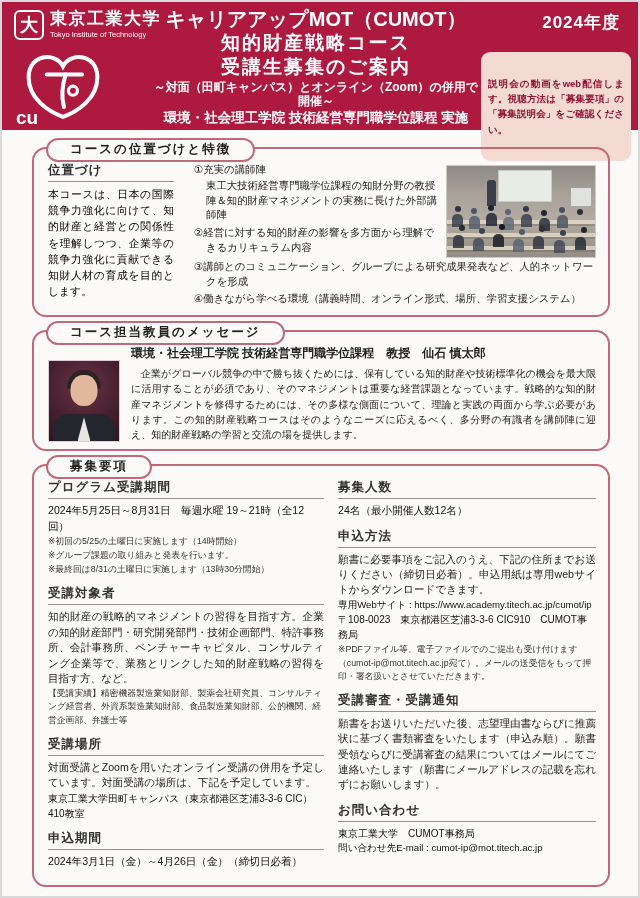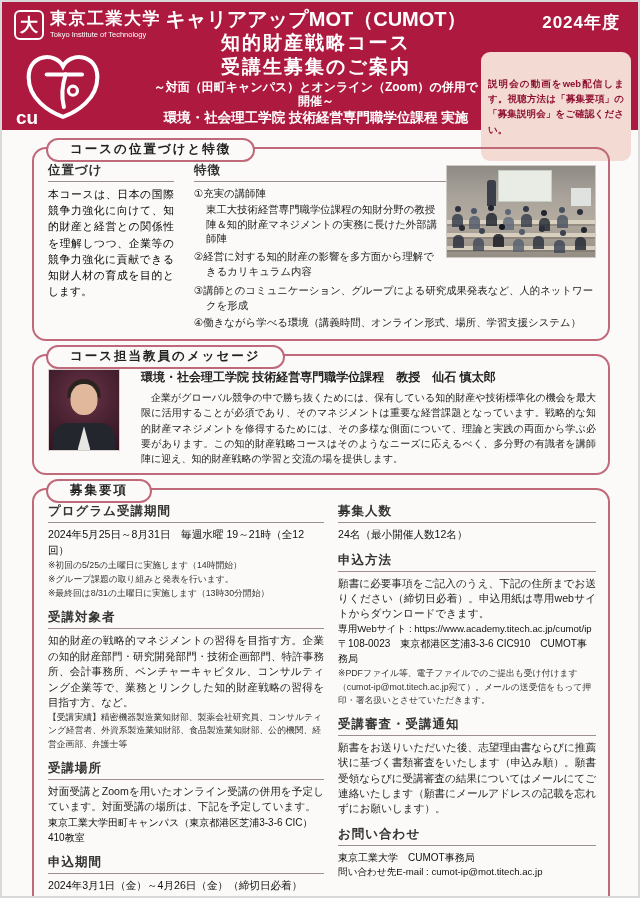--- a/index.html
+++ b/index.html
@@ -45,21 +45,21 @@
   .pc-presenter { position:absolute; left:27%; top:15%; width:6%; height:29%; background:#3a3f49; border-radius:3px 3px 0 0; }
   .pc-tables { position:absolute; bottom:0; left:0; right:0; height:48%; background:repeating-linear-gradient(180deg, rgba(224,214,196,0) 0 7px, rgba(228,219,201,0.8) 7px 11px, rgba(84,78,72,0.28) 11px 13px); }
   .pc-heads { position:absolute; left:8px; top:40px; width:6px; height:6px; border-radius:50%; background:#2c3240;
     box-shadow: 16px 2px 0 #4a5668, 33px -1px 0 #1f2430, 50px 3px 0 #5c6675, 68px 0 0 #333a47, 86px 4px 0 #22272f, 104px 1px 0 #46505e, 122px 3px 0 #2b303b,
                 4px 19px 0 #262b36, 24px 22px 0 #3c4452, 44px 18px 0 #14181f, 64px 23px 0 #515b6a, 84px 20px 0 #2a2f3a, 105px 24px 0 #3a4250, 126px 21px 0 #20252e; }
   .pc-torsos { position:absolute; left:5px; top:48px; width:11px; height:13px; border-radius:5px 5px 0 0; background:#39404e; opacity:.85;
     box-shadow: 17px 2px 0 #555f6e, 34px -1px 0 #252a34, 51px 3px 0 #646e7c, 69px 0 0 #3b4250, 87px 4px 0 #2a2f38, 105px 1px 0 #4d5764,
                 1px 21px 0 #2e3340, 21px 24px 0 #464e5c, 41px 20px 0 #1a1e26, 61px 25px 0 #5a6472, 81px 22px 0 #313640, 102px 26px 0 #424a58, 123px 23px 0 #272c36; }
 
   
-  .msg { display:flex; gap:21px; }
+  .msg { display:flex; gap:11px;align-items:flex-end; }
   .photo-prof { width:72px; height:82px; flex:none; position:relative; overflow:hidden; border:1px solid #d8cfd0; background:radial-gradient(circle at 50% 32%, #693447 0%, #46202f 55%, #31141f 100%); }
   .pp-hair { position:absolute; left:50%; top:9px; transform:translateX(-50%); width:33px; height:19px; border-radius:16px 16px 0 0; background:#2a2320; }
   .pp-face { position:absolute; left:50%; top:14px; transform:translateX(-50%); width:27px; height:31px; border-radius:46%; background:#e2b89c; }
   .pp-body { position:absolute; left:50%; bottom:-2px; transform:translateX(-50%); width:62px; height:29px; border-radius:15px 15px 0 0; background:#23262d; }
   .pp-shirt { position:absolute; left:50%; bottom:0; transform:translateX(-50%); width:13px; height:24px; background:#e8e6e2; clip-path:polygon(50% 0,100% 100%,0 100%); }
   .msg-text { flex:1; }
   .prof-name { font-size:12px; font-weight:bold; margin-bottom:4px; color:#222; }
   .msg-text p { font-size:10px; line-height:1.52; text-align:justify; color:#222; }
 
   
@@ -114,21 +114,20 @@
   <main>
 
     <section class="box">
       <div class="pill">コースの位置づけと特徴</div>
       <div class="cols">
         <div class="col-l">
           <div class="subhead">位置づけ</div>
           <p>本コースは、日本の国際競争力強化に向けて、知的財産と経営との関係性を理解しつつ、企業等の競争力強化に貢献できる知財人材の育成を目的とします。</p>
         </div>
         <div class="col-r">
-          <div class="subhead">特徴</div>
           <div class="photo-class">
             <div class="pc-screen"></div>
             <div class="pc-board"></div>
             <div class="pc-presenter"></div>
             <div class="pc-tables"></div>
             <div class="pc-torsos"></div>
             <div class="pc-heads"></div>
           </div>
           <div class="feat-top">
             <div class="feat-item">①充実の講師陣</div>

